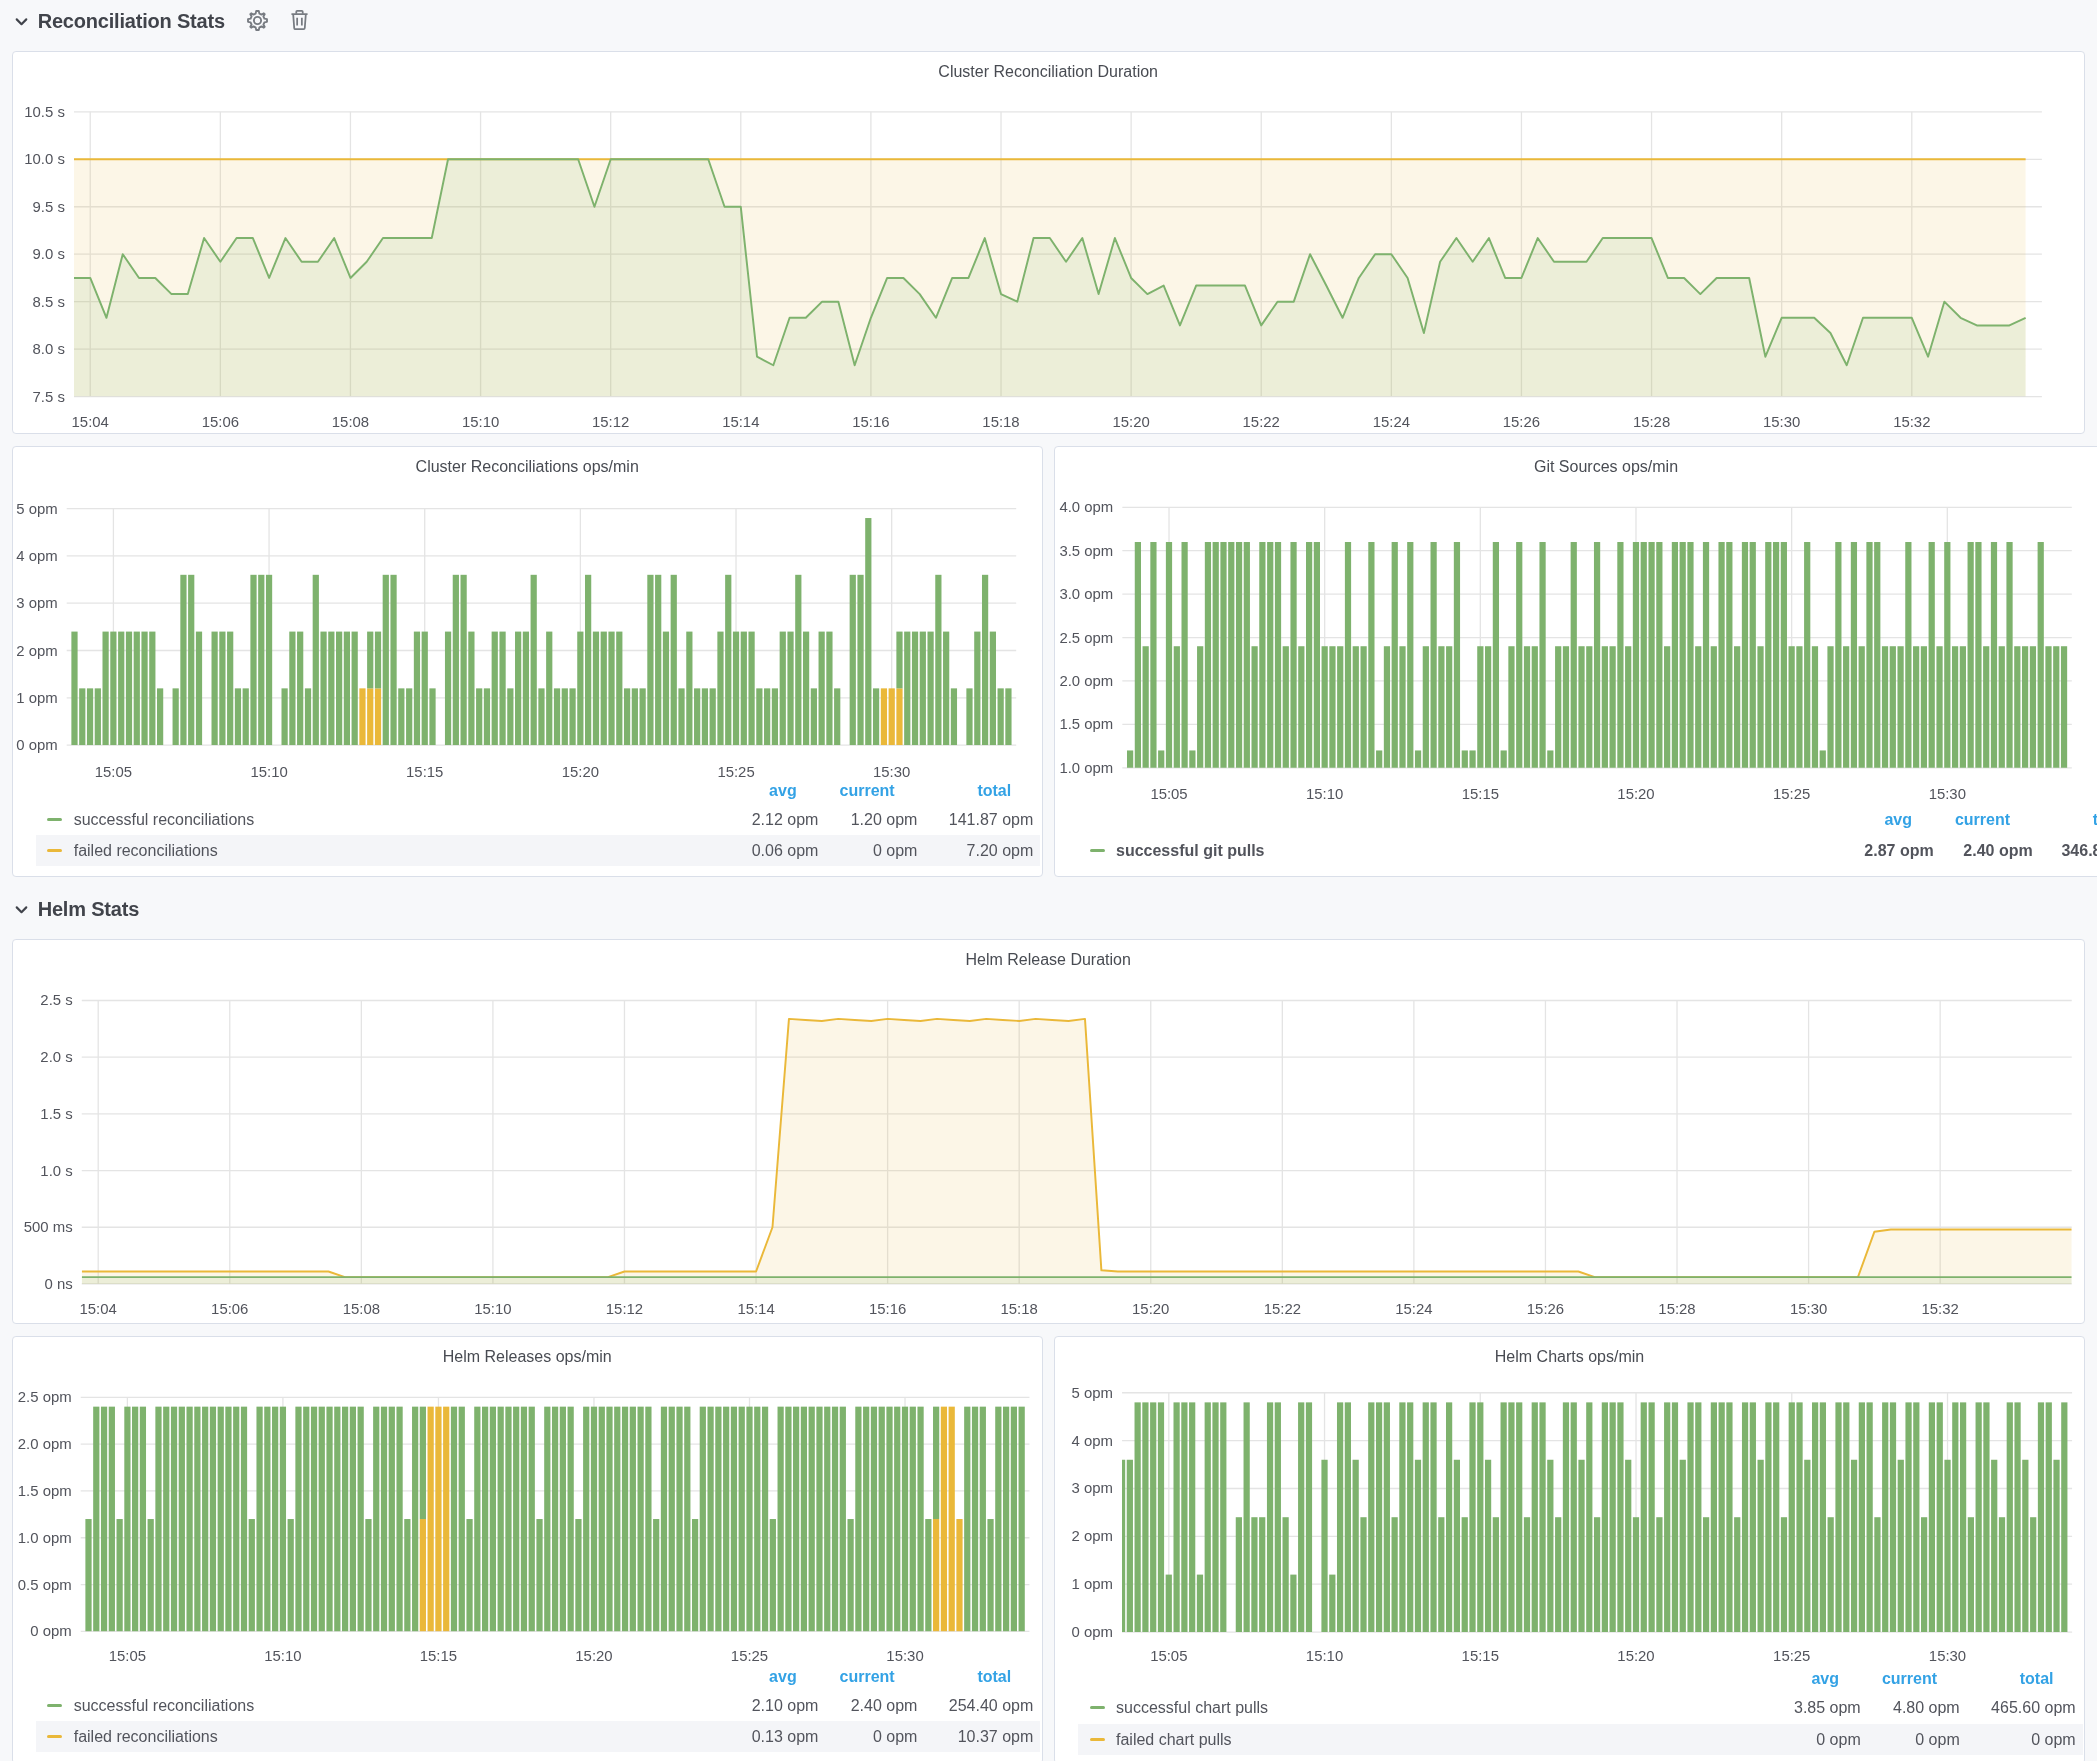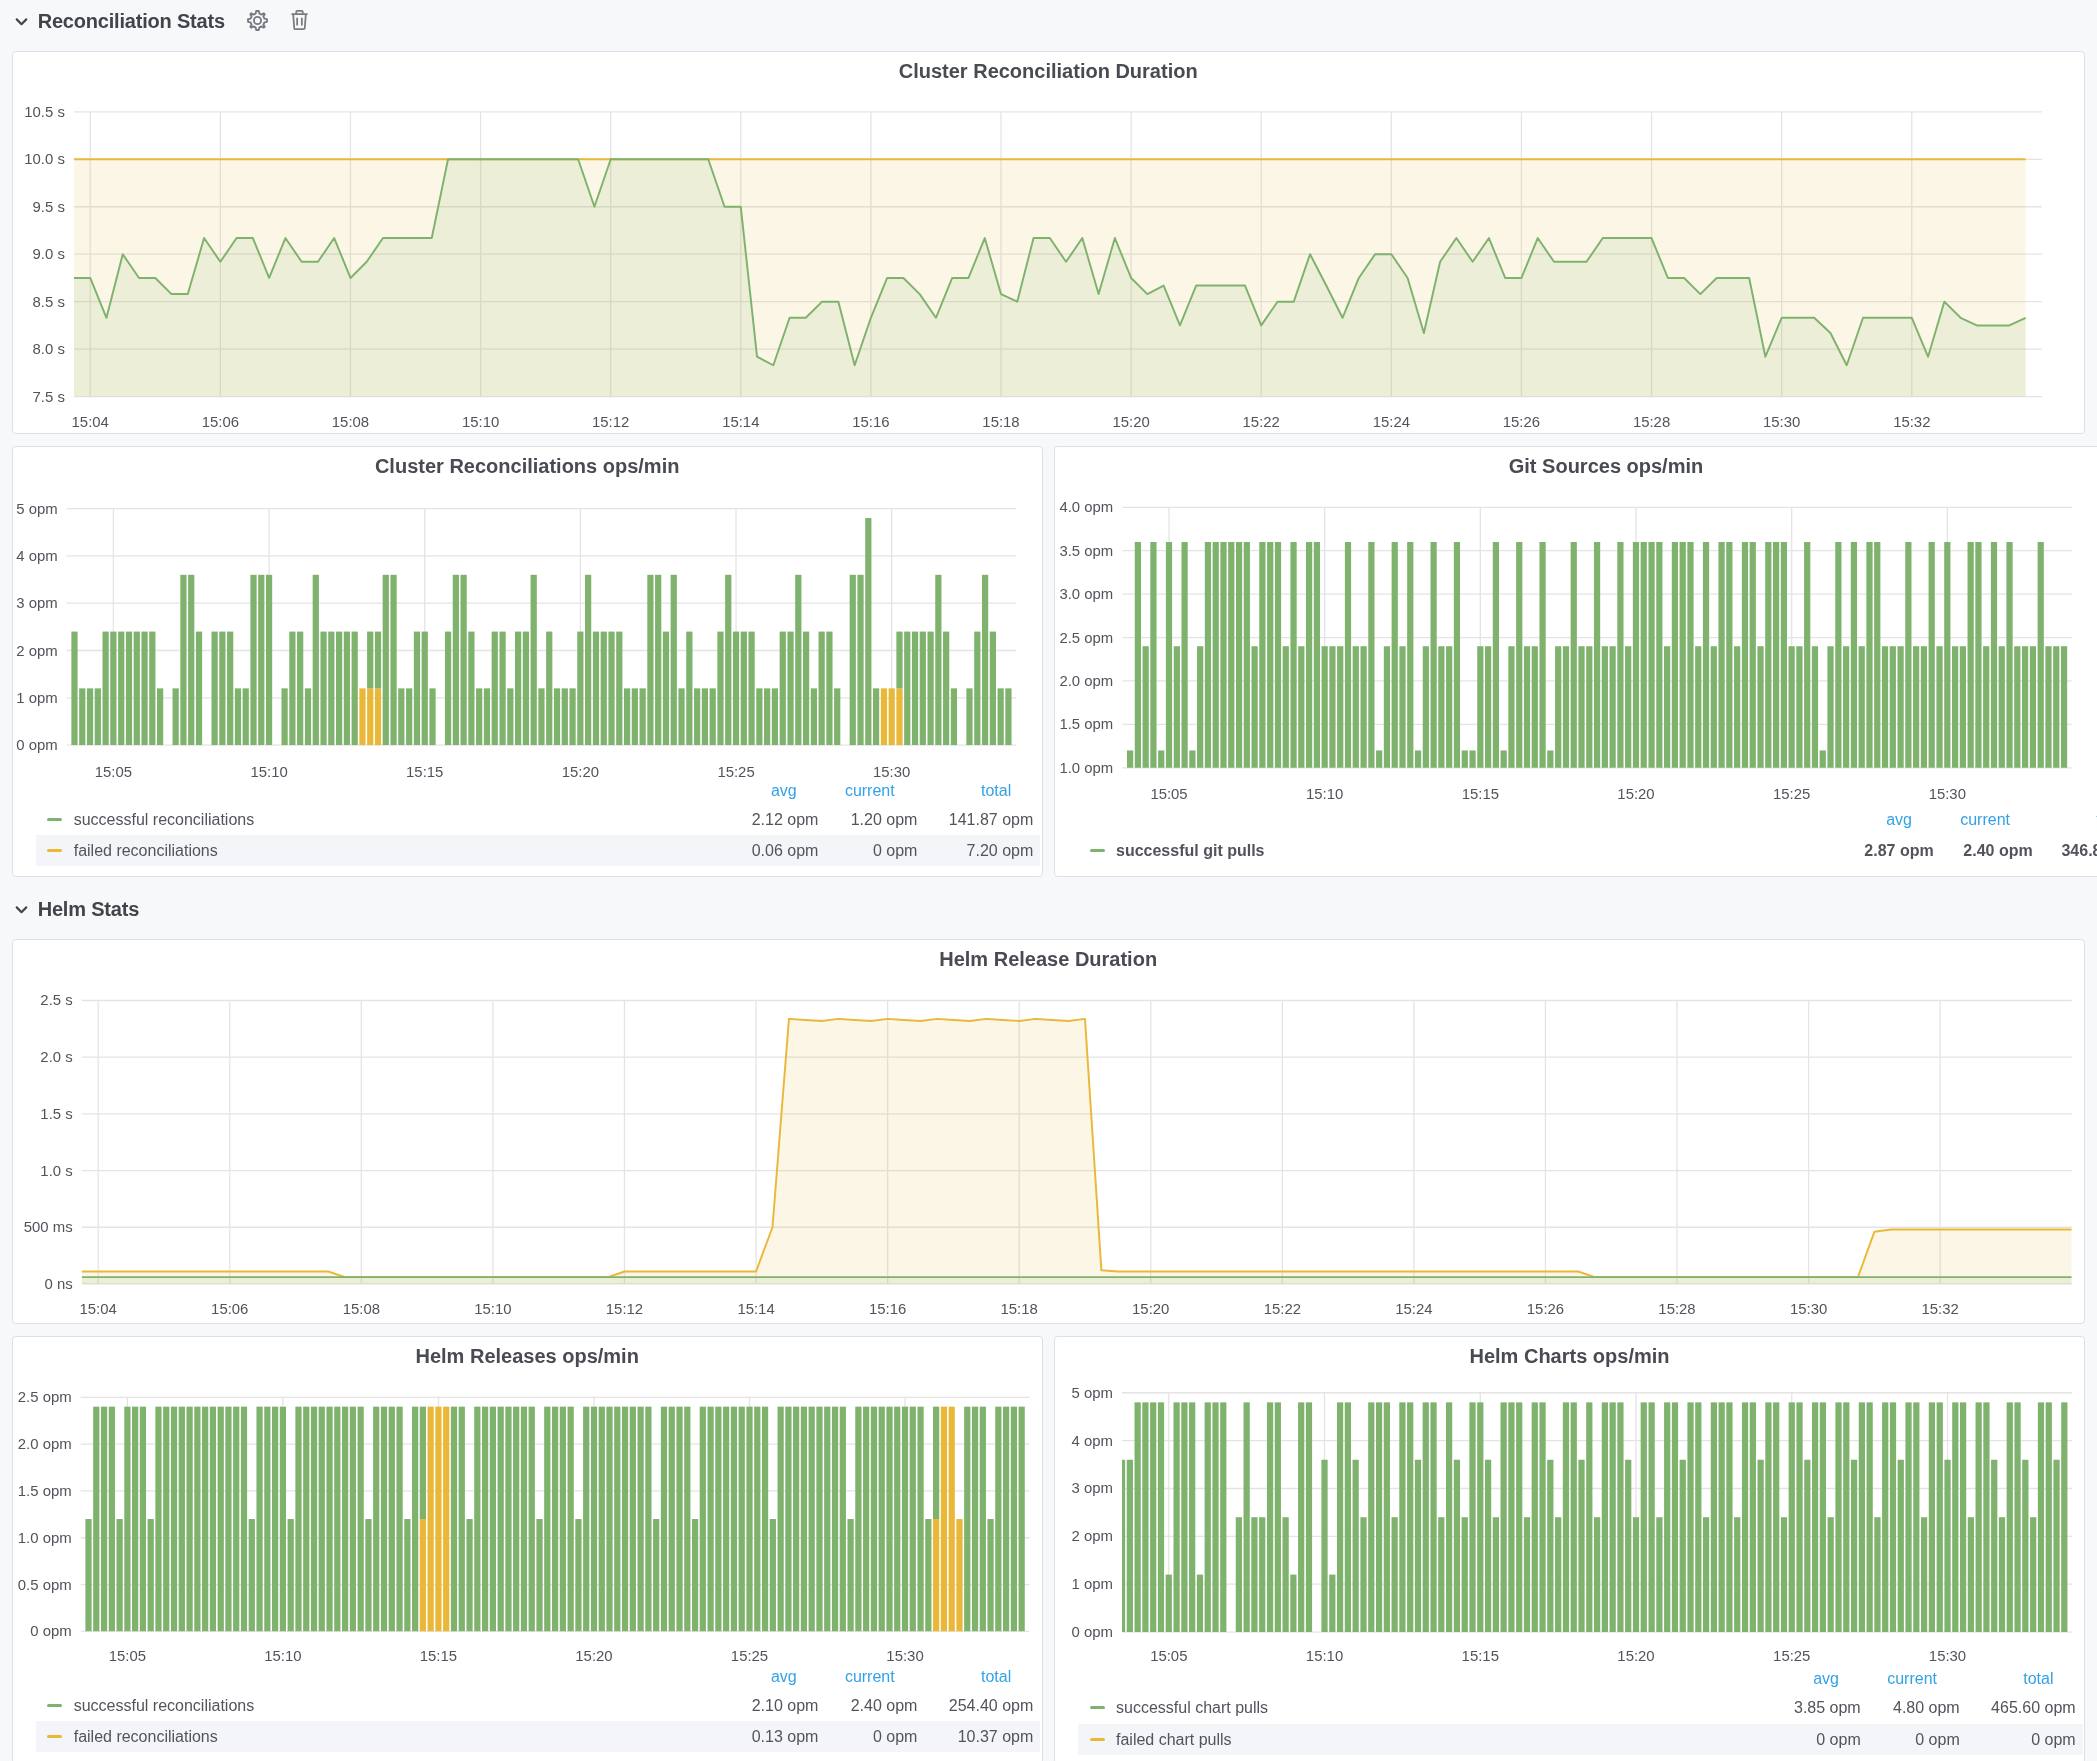--- a/index.html
+++ b/index.html
@@ -18,27 +18,27 @@
     font-size: 20px; font-weight: bold; color: #41444b; letter-spacing: -0.2px;
   }
   .row-chevron { display: inline-flex; align-items: center; margin-right: -1.3px; }
   .row-action { display: inline-flex; align-items: center; margin-left: 11.7px; opacity: 0.85; }
   .panel {
     position: absolute; background: #ffffff;
     border: 1.3px solid #dadfe9; border-radius: 3.9px;
   }
   .panel-title {
     position: absolute; top: 9px; left: 0; right: 0; line-height: 21px;
-    text-align: center; font-size: 20px; font-weight: bold; color: #484b52;
+    text-align: center; font-size: 16px; font-weight: normal; color: #484b52;
   }
   .chart { position: absolute; left: 0; top: 0; right: 0; bottom: 0; }
   .chart svg { position: absolute; left: 0; top: 0; }
   .legend { position: absolute; left: 0; right: 0; font-size: 16px; color: #52545c; }
   .lg-head { position: absolute; height: 28.5px; left: 0; right: 0; }
-  .lg-col { position: absolute; font-weight: normal; color: #33a2e5; text-align: right; width: 156px; line-height: 28.5px; }
+  .lg-col { position: absolute; font-weight: bold; color: #33a2e5; text-align: right; width: 156px; line-height: 28.5px; }
   .lg-row { position: absolute; height: 31px; left: 23px; right: 1.3px; }
   .lg-stripe { background: #f4f5f8; }
   .lg-dash { position: absolute; left: 11.7px; top: 14.3px; width: 15px; height: 3.2px; border-radius: 1.9px; }
   .lg-label { position: absolute; left: 38px; top: 0; line-height: 31px; }
   .lg-val { position: absolute; top: 0; line-height: 31px; text-align: right; width: 169px; }
   
   .lg-col:nth-child(1) { right: 245px; }
   .lg-col:nth-child(2) { right: 147px; }
   .lg-col:nth-child(3) { right: 30.5px; }
   .lg-v0 { right: 222px; }

